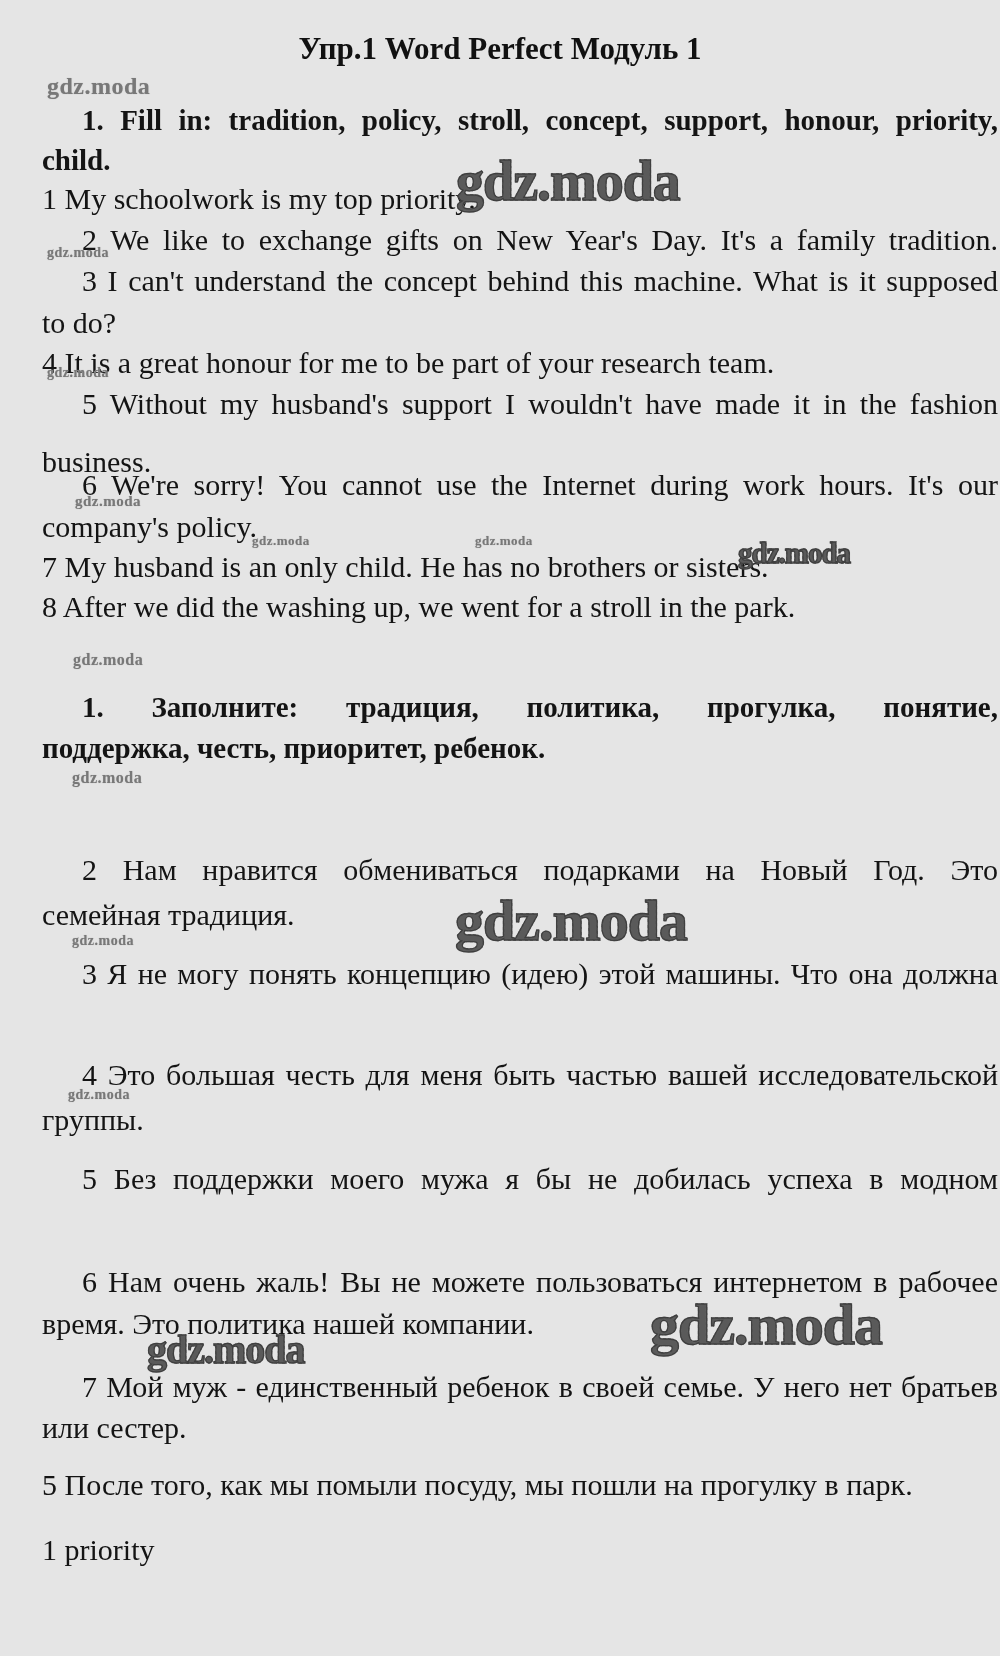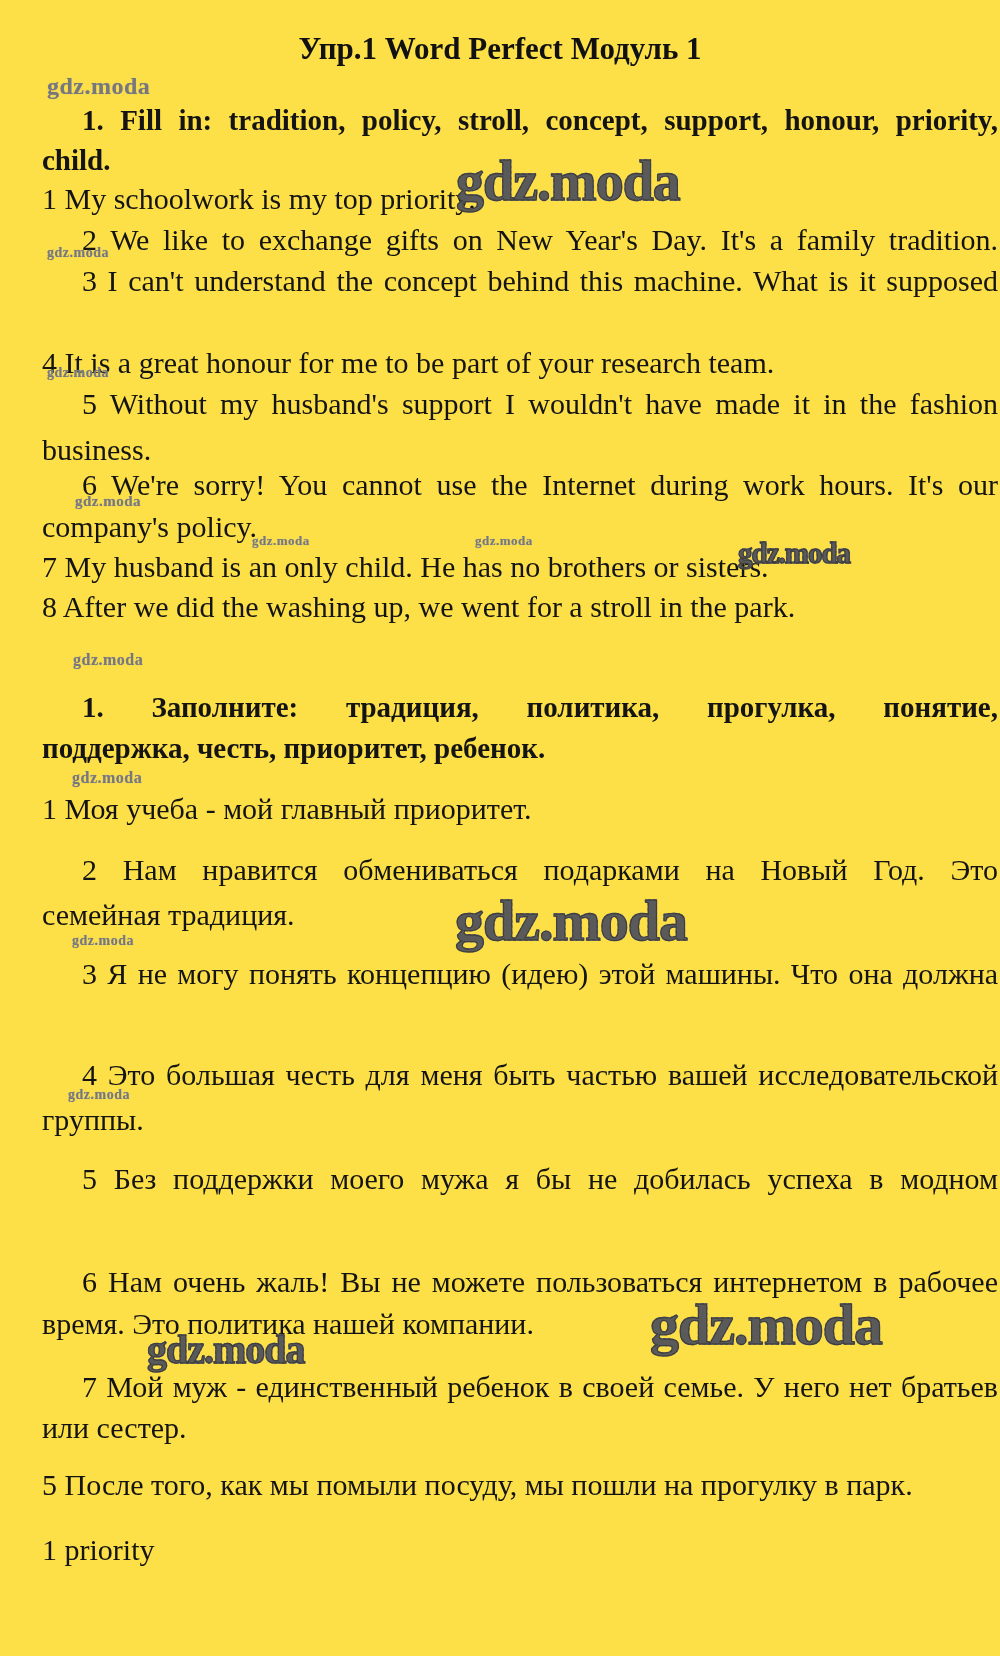--- a/index.html
+++ b/index.html
@@ -1,19 +1,19 @@
 <!DOCTYPE html>
 <html><head>
 <meta charset="utf-8">
 <style>
   html,body{margin:0;padding:0;background:#fff;}
   .page{
     position:relative;
     width:1000px;height:1656px;
-    background:#fde047;
+    background:#e5e5e5;
     overflow:hidden;
     font-family:"Liberation Serif", serif;
     color:#121212;
     text-decoration:underline;
   }
   .doc-title{
     position:absolute;left:0;top:31px;width:100%;
     text-align:center;font-weight:bold;font-size:31px;line-height:1.15;
     color:#111;
   }
@@ -65,31 +65,31 @@
 
 <div class="page">
 
   <div class="doc-title">Упр.1 Word Perfect Модуль 1</div>
 
   <div class="ln b j" style="top:103px">1. Fill in: tradition, policy, stroll, concept, support, honour, priority,</div>
   <div class="ln b" style="top:143px">child.</div>
   <div class="ln" style="top:181px">1 My schoolwork is my top priority.</div>
   <div class="ln j" style="top:222px">2 We like to exchange gifts on New Year's Day. It's a family tradition.</div>
   <div class="ln j" style="top:263px">3 I can't understand the concept behind this machine. What is it supposed</div>
+  <div class="ln" style="top:305px">to do?</div>
   <div class="ln" style="top:345px">4 It is a great honour for me to be part of your research team.</div>
   <div class="ln j" style="top:386px">5 Without my husband's support I wouldn't have made it in the fashion</div>
-  <div class="ln" style="top:432px">business.</div>
+  <div class="ln" style="top:444px">business.</div>
   <div class="ln j" style="top:467px">6 We're sorry! You cannot use the Internet during work hours. It's our</div>
   <div class="ln" style="top:509px">company's policy.</div>
   <div class="ln" style="top:549px">7 My husband is an only child. He has no brothers or sisters.</div>
   <div class="ln" style="top:589px">8 After we did the washing up, we went for a stroll in the park.</div>
 
   <div class="ln b j" style="top:690px">1. Заполните: традиция, политика, прогулка, понятие,</div>
   <div class="ln b" style="top:731px">поддержка, честь, приоритет, ребенок.</div>
-  <div class="ln" style="top:791px">1 Моя учеба - мой главный приоритет.</div>
   <div class="ln j" style="top:852px">2 Нам нравится обмениваться подарками на Новый Год. Это</div>
   <div class="ln" style="top:897px">семейная традиция.</div>
   <div class="ln j" style="top:956px">3 Я не могу понять концепцию (идею) этой машины. Что она должна</div>
   <div class="ln j" style="top:1057px">4 Это большая честь для меня быть частью вашей исследовательской</div>
   <div class="ln" style="top:1102px">группы.</div>
   <div class="ln j" style="top:1161px">5 Без поддержки моего мужа я бы не добилась успеха в модном</div>
   <div class="ln j" style="top:1264px">6 Нам очень жаль! Вы не можете пользоваться интернетом в рабочее</div>
   <div class="ln" style="top:1306px">время. Это политика нашей компании.</div>
   <div class="ln j" style="top:1369px">7 Мой муж - единственный ребенок в своей семье. У него нет братьев</div>
   <div class="ln" style="top:1410px">или сестер.</div>

